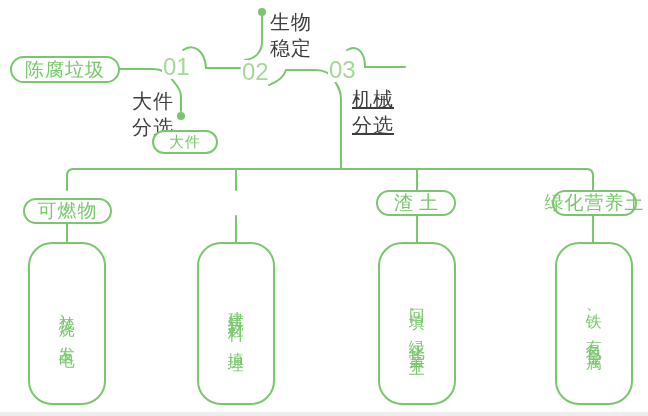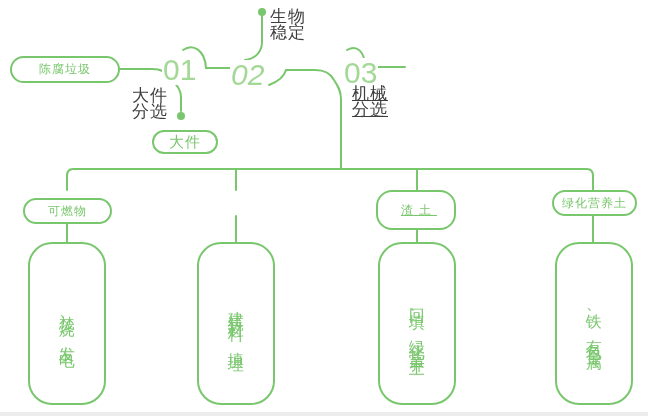--- a/index.html
+++ b/index.html
@@ -14,31 +14,31 @@
     width:648px;height:416px;overflow:hidden;position:relative;
   }
   .stage{position:absolute;left:0;top:0;width:648px;height:416px;background:#ffffff;}
   svg.wires{position:absolute;left:0;top:0;width:648px;height:416px;}
   svg.wires path{fill:none;stroke:var(--green);stroke-width:2;stroke-linecap:round;}
   svg.wires circle{fill:var(--green);stroke:none;}
 
   .pill{
     position:absolute;border:2px solid var(--green);border-radius:16px;
     color:var(--green);display:flex;align-items:center;justify-content:center;
-    background:#fff;font-size:12px;letter-spacing:1px;white-space:nowrap;
+    background:#fff;font-size:19px;letter-spacing:1px;white-space:nowrap;
   }
   .pill.small{font-size:15px;border-radius:12px;}
   .pill.wide-space{letter-spacing:6px;text-indent:6px;}
 
   .step-num{
-    position:absolute;color:var(--green-num);font-size:30px;line-height:1;
+    position:absolute;color:var(--green-num);font-size:24px;line-height:1;
     letter-spacing:0px;background:#fff;padding:0 1px;
   }
   .annotation{
-    position:absolute;color:var(--dark);font-size:17px;line-height:16px;
+    position:absolute;color:var(--dark);font-size:20px;line-height:26px;
     white-space:pre-line;letter-spacing:1px;
   }
   .outbox{
     position:absolute;border:2px solid var(--green);border-radius:24px;
     display:flex;align-items:center;justify-content:center;background:#fff;
   }
   .outbox .vtext{
     writing-mode:vertical-rl;text-orientation:upright;
     color:var(--green);font-size:16px;letter-spacing:5px;line-height:1.1;
   }
@@ -75,38 +75,38 @@
     <path d="M236,216 V242"></path>
     <path d="M417,216 V242"></path>
     <path d="M593,216 V242"></path>
   </svg>
 
   <div class="pill" style="left:10px;top:56px;width:110px;height:27px;">
     <span>陈腐垃圾</span>
   </div>
 
   <div class="step-num" style="left:162px;top:55px;">01</div>
-  <div class="step-num" style="left:230px;top:60px;font-style:italic;">02</div>
-  <div class="step-num" style="left:343px;top:58px;">03</div>
+  <div class="step-num" style="left:241px;top:60px;">02</div>
+  <div class="step-num" style="left:328px;top:58px;">03</div>
 
   <div class="annotation" style="left:132px;top:88px;">大件
 分选</div>
   <div class="annotation" style="left:270px;top:9px;">生物
 稳定</div>
   <div class="annotation" style="left:352px;top:86px;text-decoration:underline;">机械
 分选</div>
 
   <div class="pill small" style="left:152px;top:130px;width:66px;height:24px;">
     <span>大件</span>
   </div>
 
   <div class="pill" style="left:23px;top:198px;width:89px;height:26px;">
     <span>可燃物</span>
   </div>
-  <div class="pill wide-space" style="left:376px;top:190px;width:80px;height:40px;text-decoration:underline;">
+  <div class="pill wide-space" style="left:376px;top:190px;width:80px;height:26px;">
     <span>渣土</span>
   </div>
   <div class="pill" style="left:552px;top:190px;width:85px;height:26px;">
     <span>绿化营养土</span>
   </div>
 
   <div class="outbox" style="left:28px;top:242px;width:78px;height:163px;">
     <span class="vtext">焚烧、发电</span>
   </div>
   <div class="outbox" style="left:197px;top:242px;width:78px;height:163px;">

